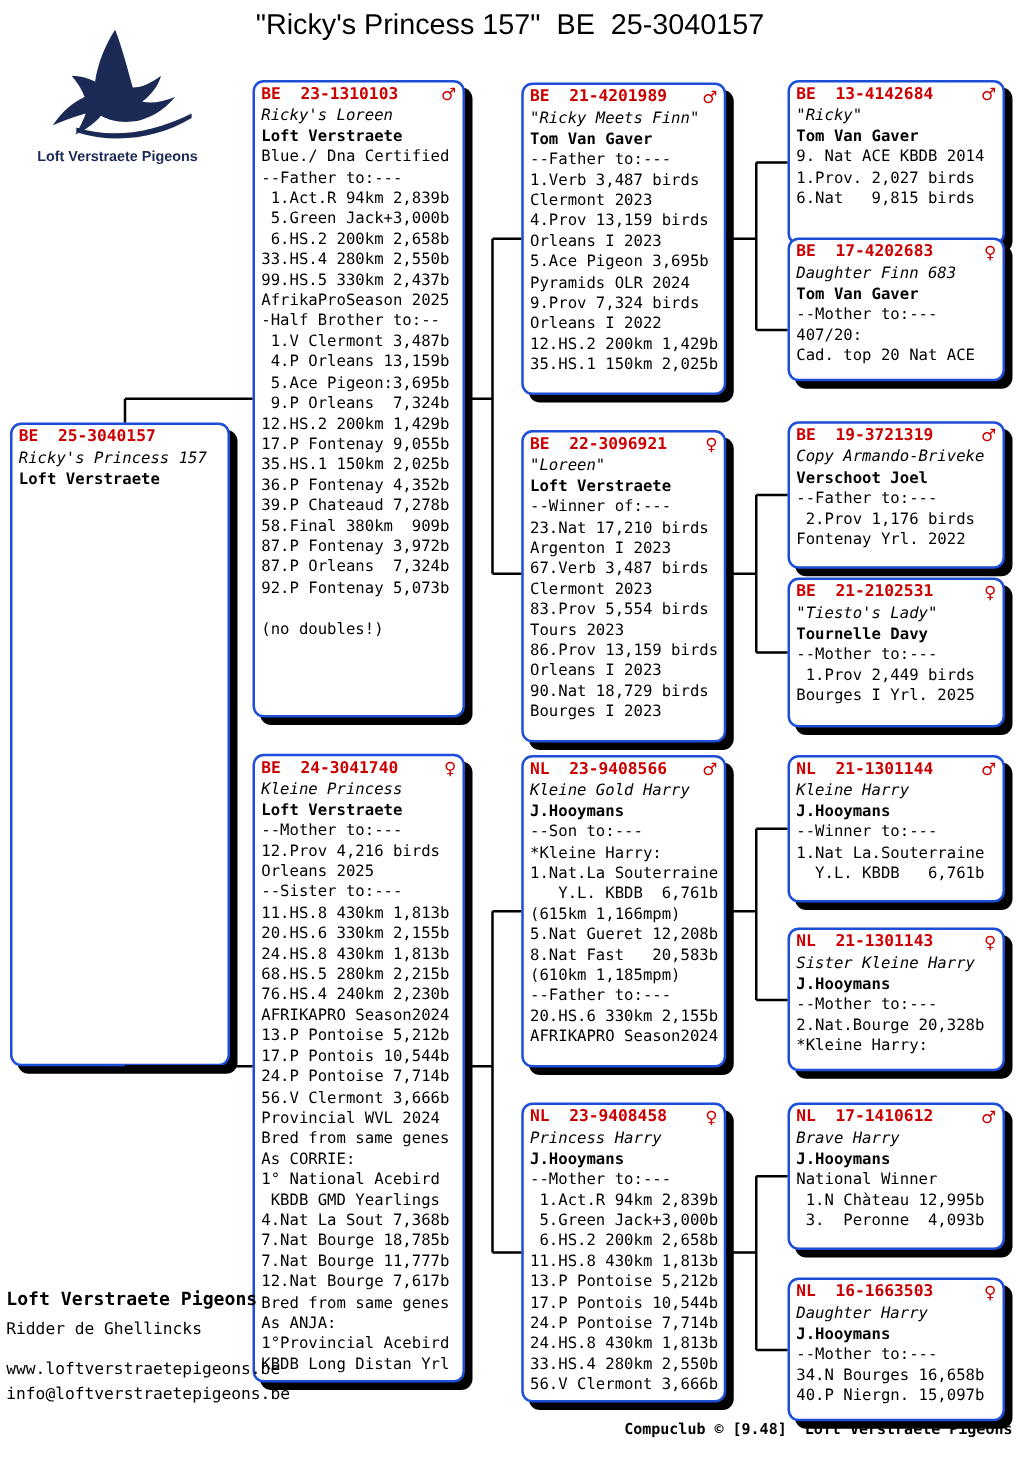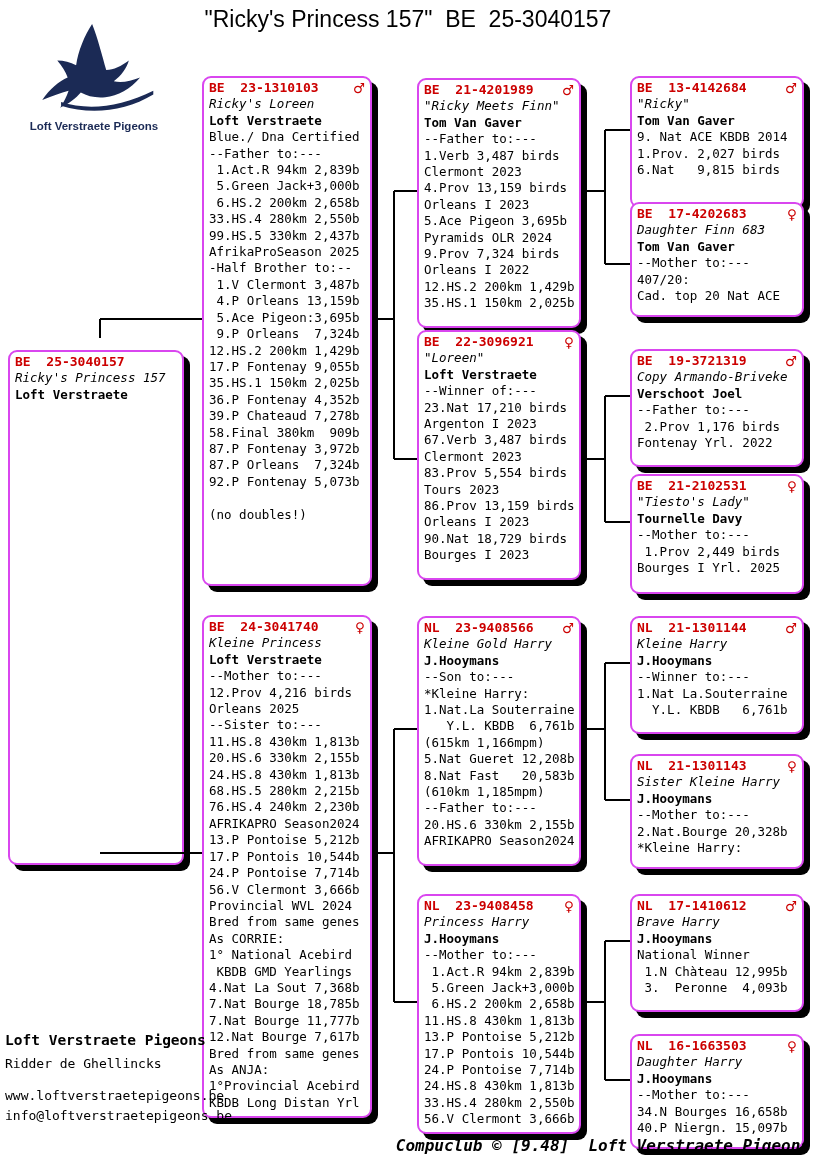--- a/index.html
+++ b/index.html
@@ -6,38 +6,38 @@
   #page{position:relative;width:816px;height:1172px;background:#fff;overflow:hidden;
         font-family:"DejaVu Sans Mono",monospace;color:#000;}
   .title{position:absolute;top:6px;left:0;width:100%;text-align:center;
          font-family:"Liberation Sans",sans-serif;font-size:23px;color:#000;white-space:pre;}
   
   .logo{position:absolute;left:24px;top:22px;width:140px;text-align:center;}
   .logo svg{display:block;margin:0 auto;}
   .logo-text{font-family:"Liberation Sans",sans-serif;font-weight:bold;font-size:11.5px;
              color:#1b2a55;margin-top:2px;white-space:nowrap;}
   
-  .pbox{position:absolute;background:#fff;border:2px solid #d946ef;border-radius:9px;
+  .pbox{position:absolute;background:#fff;border:2px solid #1d4ed8;border-radius:9px;
         box-shadow:6px 6px 0 0 #000;box-sizing:border-box;padding:2px 2px 2px 5px;
-        font-size:12.5px;line-height:16.4px;margin-top:12px;}
+        font-size:12.5px;line-height:16.4px;}
   .pbox-header{display:flex;justify-content:space-between;align-items:flex-start;
                color:#cc0000;font-weight:bold;font-size:13px;line-height:16.4px;}
   .ring{white-space:pre;}
   .sex{font-family:"DejaVu Sans",sans-serif;font-size:13.5px;padding-right:3px;}
   .bird-name{font-weight:normal;font-style:italic;white-space:pre;}
   .owner{font-weight:bold;white-space:pre;}
   .box-lines{white-space:pre;}
   
   .conn{position:absolute;background:#000;}
   
   .footer-left{position:absolute;left:5px;top:1030px;font-size:13px;line-height:20px;}
   .loft-name{font-weight:bold;font-size:14.5px;margin-bottom:4px;}
   .addr-line{white-space:pre;}
   .web-block{margin-top:12px;}
-  .credit{position:absolute;right:6px;top:1136px;font-size:16px;font-style:italic;
+  .credit{position:absolute;right:6px;top:1136px;font-size:12px;
           font-weight:bold;white-space:pre;}
 </style>
 </head>
 <body>
 
 <div id="page">
 
   <div class="title">"Ricky's Princess 157"  BE  25-3040157</div>
 
   <div class="logo">
@@ -150,21 +150,21 @@
 Clermont 2023
 4.Prov 13,159 birds
 Orleans I 2023
 5.Ace Pigeon 3,695b
 Pyramids OLR 2024
 9.Prov 7,324 birds
 Orleans I 2022
 12.HS.2 200km 1,429b
 35.HS.1 150km 2,025b</div>
   </div>
-      <div class="pbox" style="left: 417px; top: 318px; width: 164px; height: 250px;">
+      <div class="pbox" style="left: 417px; top: 344px; width: 164px; height: 250px;">
     <div class="pbox-header">
       <span class="ring">BE  22-3096921</span>
       <span class="sex">♀</span>
     </div>
     <div class="bird-name">"Loreen"</div>
     <div class="owner">Loft Verstraete</div>
     <div class="box-lines">--Winner of:---
 23.Nat 17,210 birds
 Argenton I 2023
 67.Verb 3,487 birds

